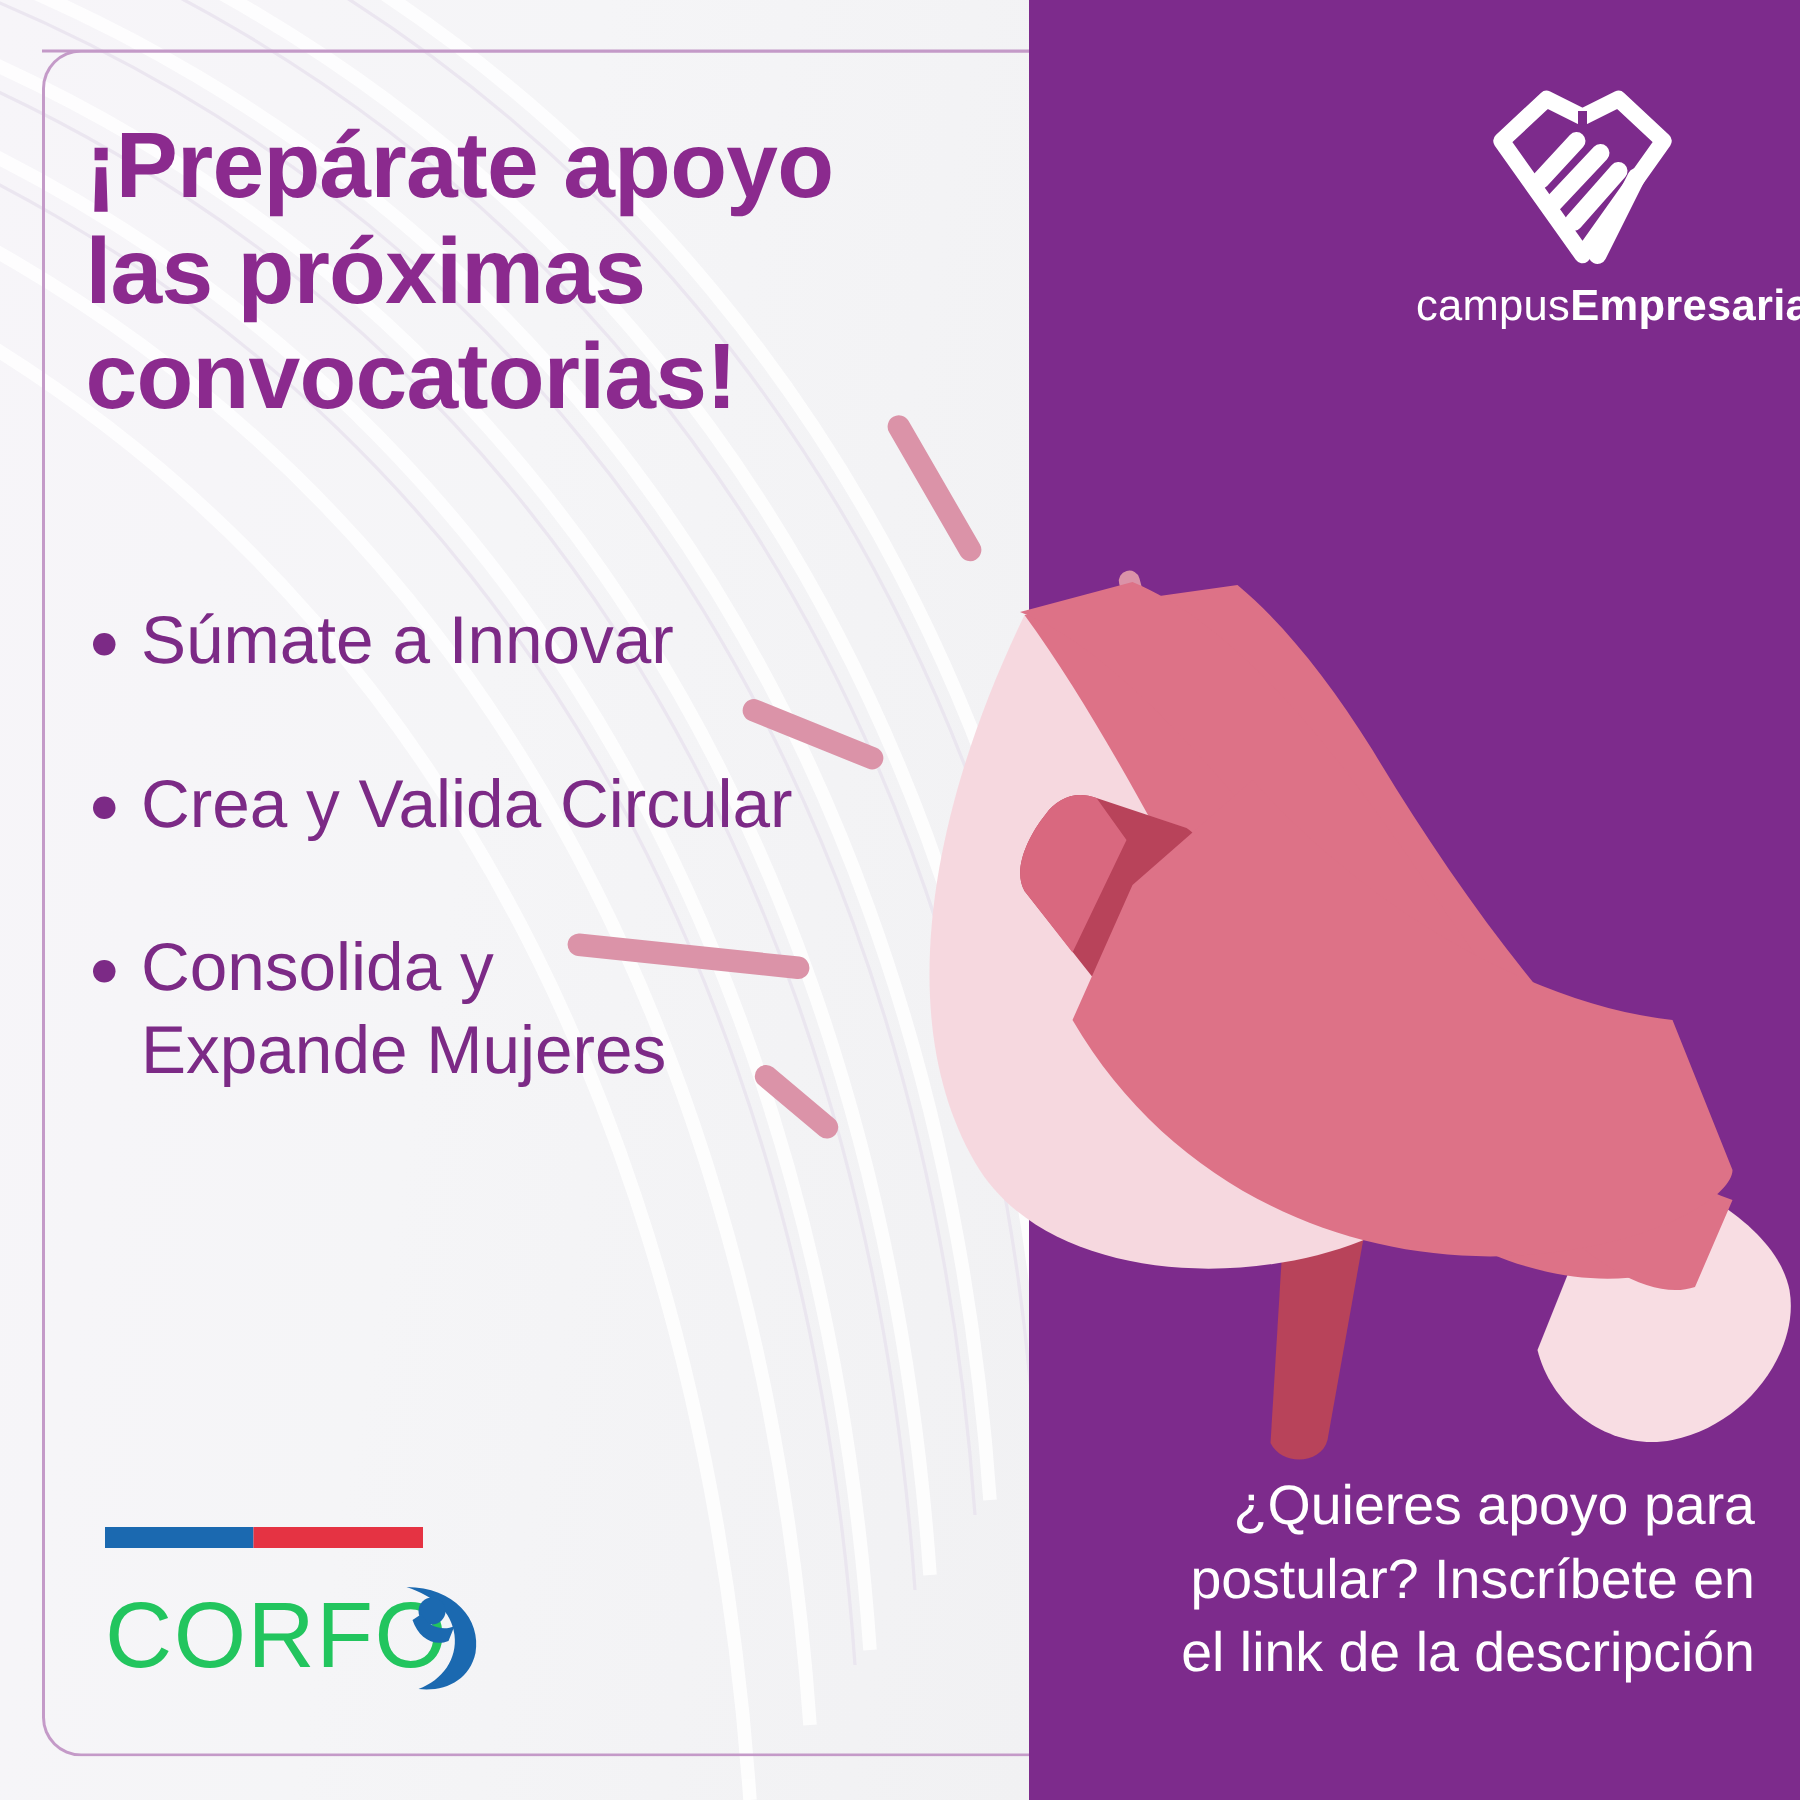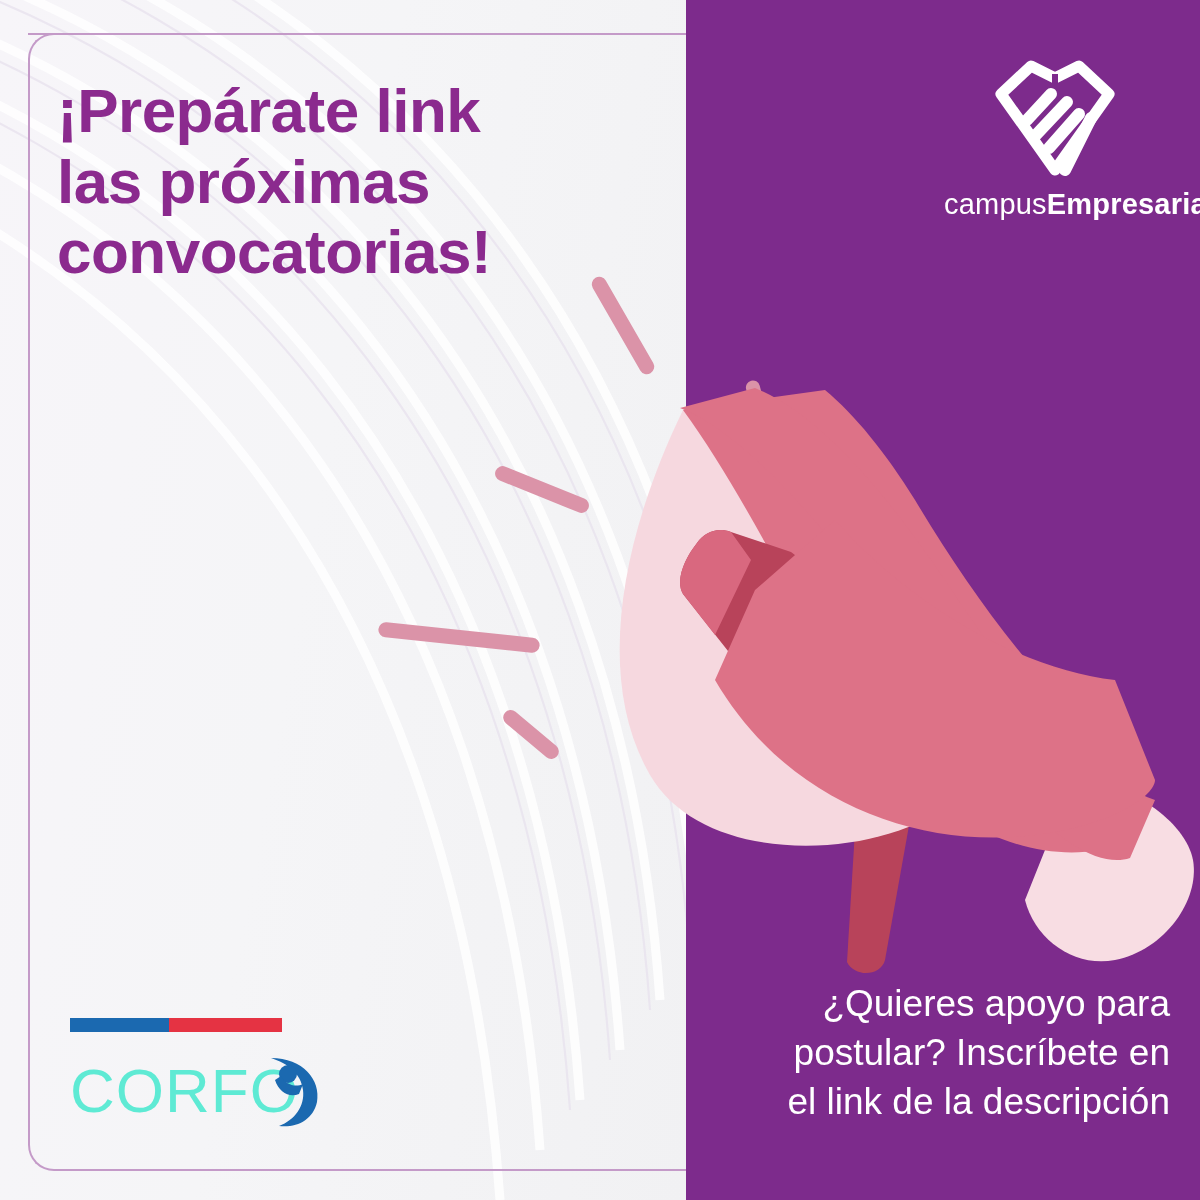--- a/index.html
+++ b/index.html
@@ -150,21 +150,21 @@
   .corfo-bar-blue { flex: 1; background: #1B69B0; }
   .corfo-bar-red  { flex: 1.15; background: #E53343; }
   .corfo-wordmark {
     position: relative;
     width: 250px;
     height: 74px;
   }
   .corfo-text {
     font-size: 62px;
     font-weight: 400;
-    color: #5eead4;
+    color: #22c55e;
     letter-spacing: 1px;
     line-height: 74px;
   }
   .corfo-figure {
     position: absolute;
     left: 185px;
     top: 0px;
     width: 70px;
     height: 74px;
   }
@@ -209,32 +209,47 @@
         </g>
       </svg>
     </div>
     <div class="inner-border"></div>
   </div>
 
   <div class="right-panel"></div>
 
   <div style="position:absolute;left:28px;top:33px;width:658px;height:2px;background:#C49AC8;"></div>
 
-  <div class="headline">¡Prepárate link
+  <div class="headline">¡Prepárate apoyo
 las próximas
 convocatorias!</div>
 
   <div>
     <div class="dash" style="left:568px;top:318px;width:110px;transform:rotate(60deg);"></div>
     <div class="dash" style="left:492px;top:482px;width:100px;transform:rotate(22deg);"></div>
     <div class="dash" style="left:378px;top:630px;width:162px;transform:rotate(6deg);"></div>
     <div class="dash" style="left:497px;top:727px;width:68px;transform:rotate(40deg);"></div>
     <div class="dash" style="left:737px;top:392px;width:38px;height:14px;transform:rotate(75deg);"></div>
   </div>
 
+  <div class="bullets">
+    <div class="bullet-row">
+      <span class="bullet-dot"></span>
+      <span class="bullet-text">Súmate a Innovar</span>
+    </div>
+    <div class="bullet-row">
+      <span class="bullet-dot"></span>
+      <span class="bullet-text">Crea y Valida Circular</span>
+    </div>
+    <div class="bullet-row">
+      <span class="bullet-dot"></span>
+      <span class="bullet-text">Consolida y
+Expande Mujeres</span>
+    </div>
+  </div>
 
   <div class="megaphone">
     <svg width="645" height="600" viewBox="0 0 645 600" xmlns="http://www.w3.org/2000/svg" aria-hidden="true">
 
       <path d="M300 450 L355 440 L330 580 C326 596 300 598 292 582 Z" fill="#B8435A"></path>
 
       <path d="M520 395 C575 405 630 440 638 480 C645 520 610 570 560 580 C520 588 480 560 470 520 Z" fill="#F8DDE3"></path>
 
       <path d="M128 30 C 65 160 40 300 95 395 C 150 490 330 480 400 420 L 360 160 Z" fill="#F6D8DF"></path>
 

